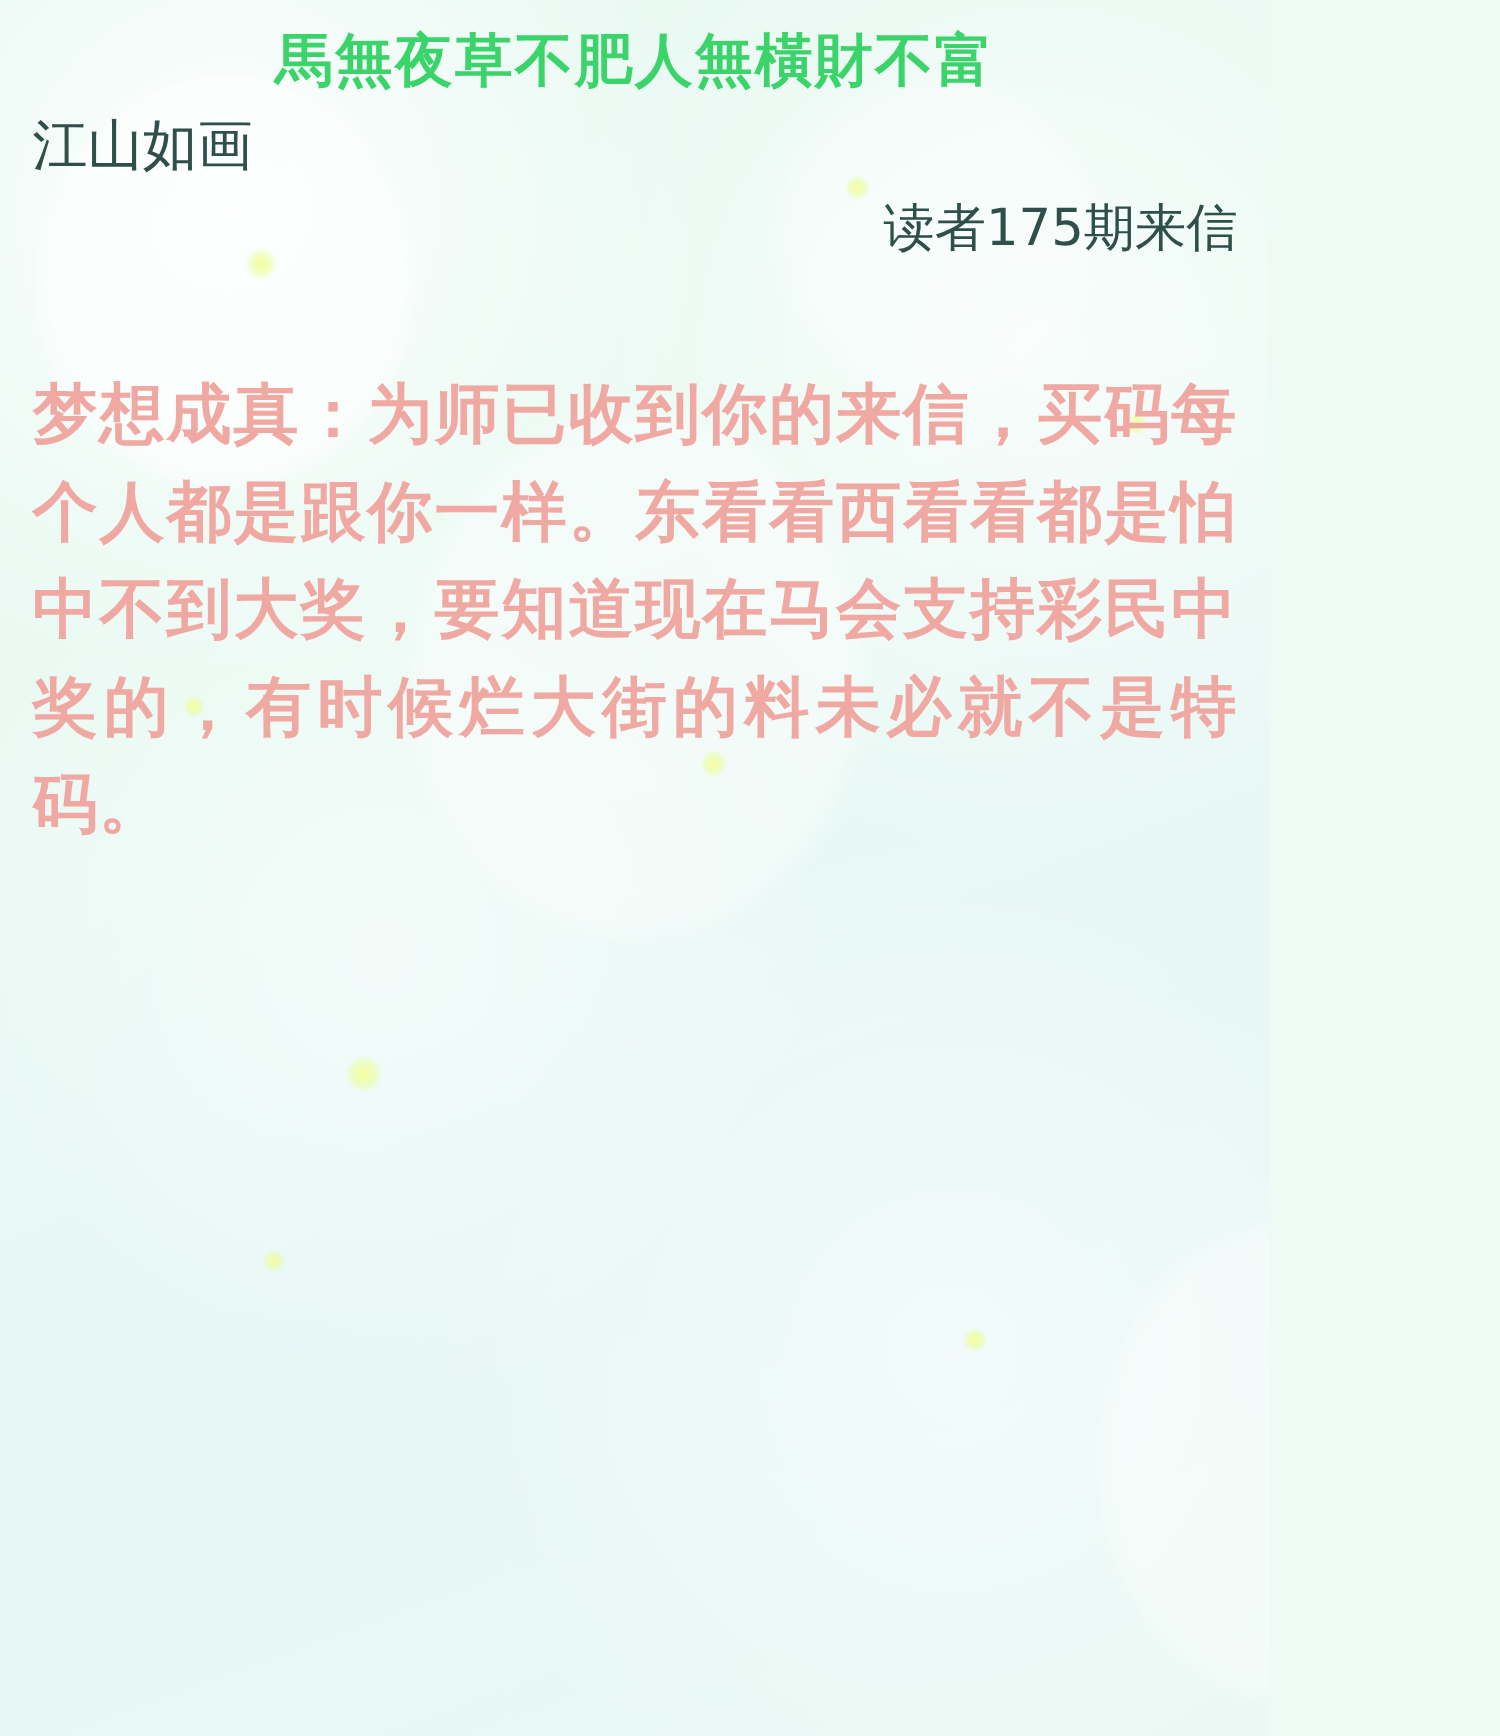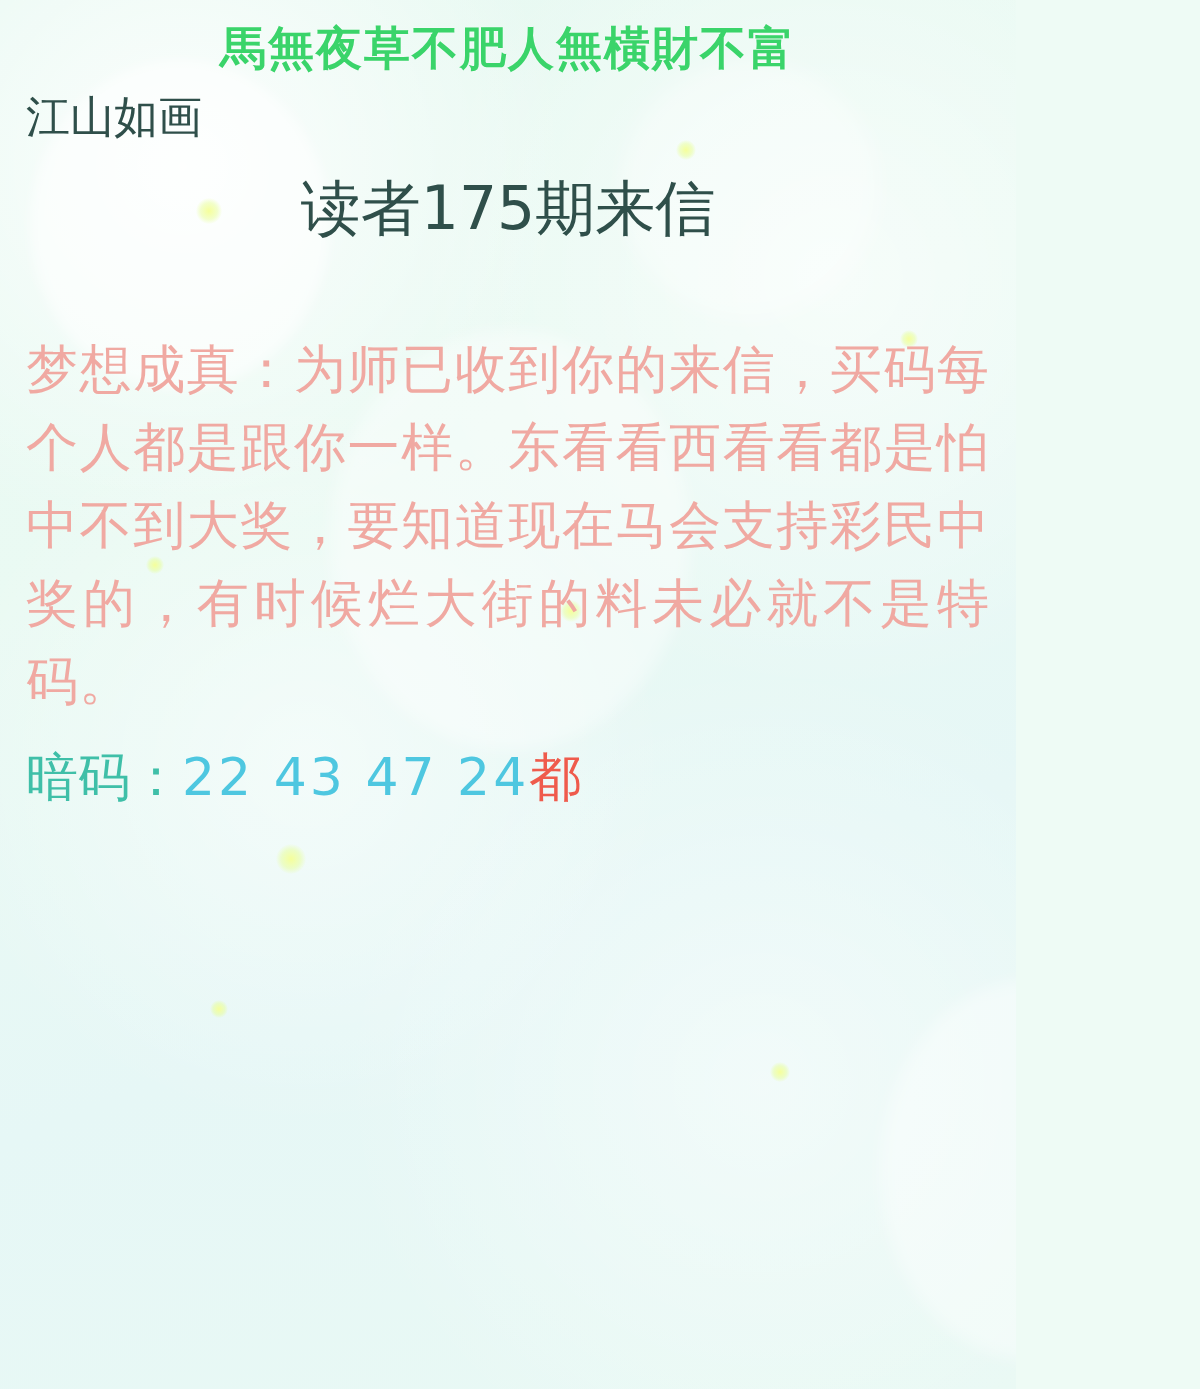--- a/index.html
+++ b/index.html
@@ -69,24 +69,24 @@
     line-height: 1.15;
   }
   .title-sub {
     text-align: left;
     font-size: 44px;
     color: #2f4f4a;
     margin-top: 16px;
     line-height: 1.2;
   }
   .title-issue {
-    text-align: center;
-    font-size: 60px;
+    text-align: right;
+    font-size: 41px;
     color: #2f4f4a;
-    margin-top: 28px;
+    margin-top: 14px;
     line-height: 1.2;
   }
 
   .letter-body {
     margin-top: 18px;
     font-size: 54px;
     line-height: 1.45;
     color: #2c4f4b;
     text-align: justify;
     text-justify: inter-ideograph;
@@ -94,20 +94,21 @@
   }
 
   .reply-body {
     margin-top: 86px;
     font-size: 52px;
     line-height: 1.5;
     color: #f0a9a2;
     text-align: justify;
     text-justify: inter-ideograph;
     letter-spacing: 1px;
+    font-weight: bold;
   }
 
   .code-line {
     margin-top: 26px;
     font-size: 52px;
     line-height: 1.2;
     white-space: nowrap;
   }
   .code-label { color: #3fbfa8; }
   .code-nums  { color: #4ec7e0; letter-spacing: 3px; }
@@ -137,18 +138,15 @@
 
     <div class="title-main">馬無夜草不肥人無橫財不富</div>
 
     <div class="title-sub">江山如画</div>
 
     <div class="title-issue">读者175期来信</div>
 
 
     <div class="reply-body">梦想成真：为师已收到你的来信，买码每个人都是跟你一样。东看看西看看都是怕中不到大奖，要知道现在马会支持彩民中奖的，有时候烂大街的料未必就不是特码。</div>
 
-    <div class="code-line">
-      <span class="code-label">暗码：</span><span class="code-nums">22 43 47 24</span><span class="code-tail">都</span>
-    </div>
 
   </div>
 </div>
 
 </body></html>

